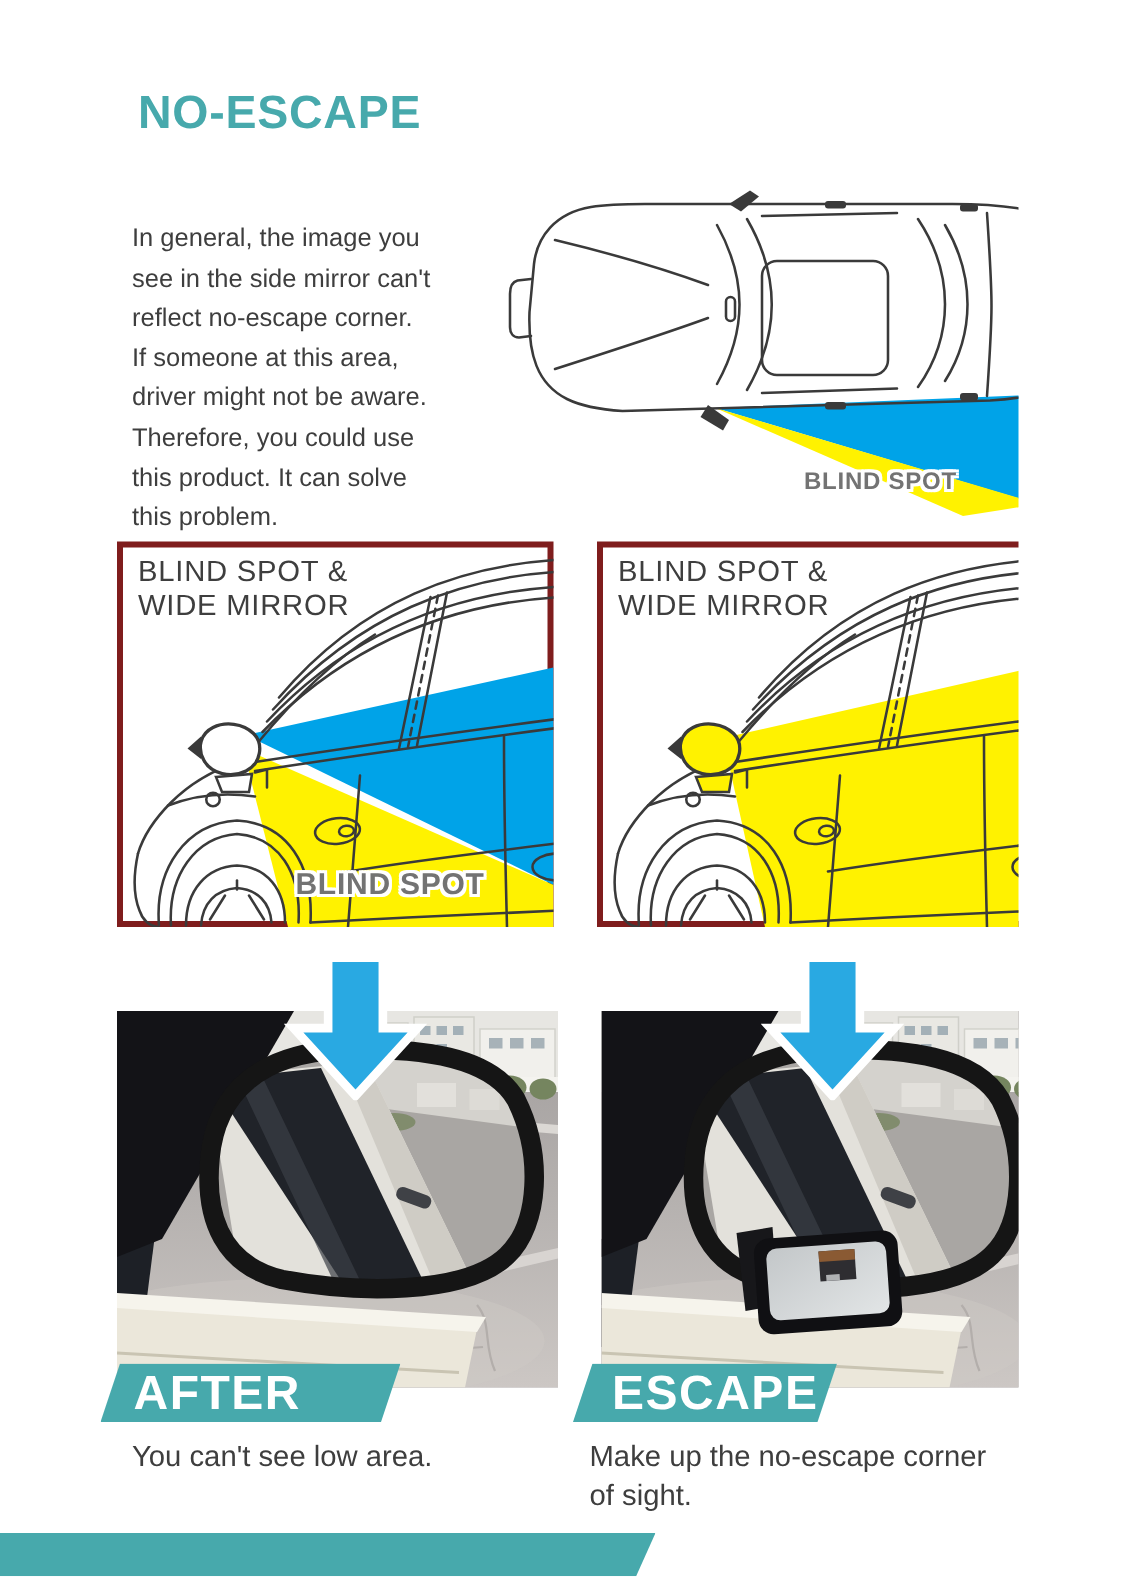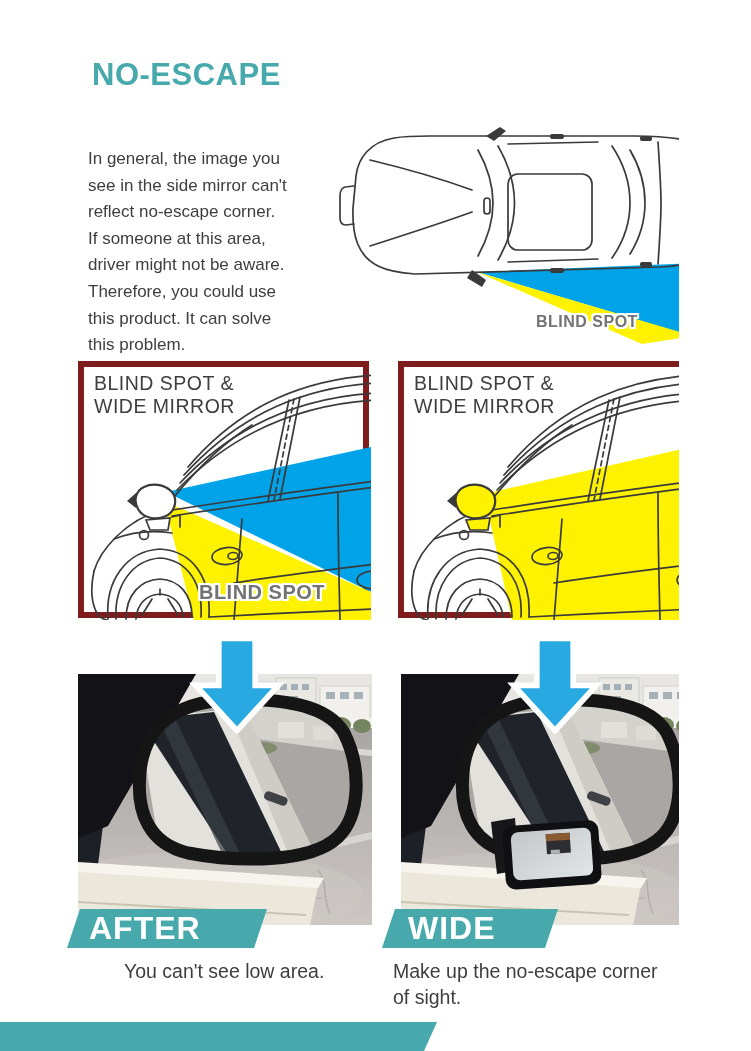--- a/index.html
+++ b/index.html
@@ -13,38 +13,38 @@
   .abs{position:absolute;}
   .page-title{left:92px;top:57px;font-size:31px;font-weight:bold;color:var(--teal);letter-spacing:.5px;}
   .corner-banner{left:0;top:96px;width:331px;height:35px;background:var(--teal);
     clip-path:polygon(0 0,100% 0,calc(100% - 12px) 100%,0 100%);}
   .corner-banner span{display:block;padding-left:94px;font-size:29px;font-weight:bold;color:#fff;line-height:35px;letter-spacing:1px;}
   .intro{left:88px;top:146px;width:262px;font-size:17px;line-height:26.6px;color:var(--text);white-space:pre-line;}
   .topdiag{left:336px;top:122px;width:408px;height:228px;}
   .outline-label{font-weight:bold;color:#737373;
     text-shadow:-2px -2px 0 #fff,2px -2px 0 #fff,-2px 2px 0 #fff,2px 2px 0 #fff,0 -2px 0 #fff,0 2px 0 #fff,-2px 0 0 #fff,2px 0 0 #fff;}
   .topdiag-label{left:536px;top:313px;font-size:16px;letter-spacing:.5px;}
-  .cmp-box{top:361px;width:291px;height:257px;border:6px solid #7f1d1d;background:#fff;}
+  .cmp-box{top:361px;width:291px;height:257px;border:4px solid #7f1d1d;background:#fff;}
   .cmp-box.left{left:78px;} .cmp-box.right{left:398px;}
   .cmp-box svg{position:absolute;left:0;top:0;width:287px;height:253px;}
   .box-heading{position:absolute;left:10px;top:5px;font-size:19.5px;line-height:22.5px;color:var(--text);white-space:pre-line;letter-spacing:.5px;}
   .box-blindspot-label{position:absolute;left:98px;top:214px;width:160px;text-align:center;font-size:20px;letter-spacing:.5px;}
   .photo{top:674px;width:294px;height:251px;background:#b0acab;}
   .photo.before{left:78px;} .photo.after{left:401px;}
   .arrow{top:635px;width:96px;height:99px;z-index:4;}
   .arrow.left{left:189px;} .arrow.right{left:507px;}
   .result-banner{top:909px;height:39px;background:var(--teal);z-index:5;
     clip-path:polygon(13px 0,100% 0,calc(100% - 13px) 100%,0 100%);}
   .result-banner.before{left:67px;width:200px;}
   .result-banner.after{left:382px;width:176px;}
   .result-banner span{display:block;font-size:32px;font-weight:bold;color:#fff;line-height:39px;letter-spacing:1px;}
   .result-banner.before span{padding-left:22px;}
   .result-banner.after span{padding-left:26px;}
   .caption{top:958px;font-size:19.5px;line-height:26px;color:var(--text);white-space:pre-line;}
-  .caption.before{left:88px;margin-left:36px;} .caption.after{left:393px;}
+  .caption.before{left:88px;} .caption.after{left:393px;}
   .bottom-strip{left:0;top:1022px;width:437px;height:29px;background:var(--teal);
     clip-path:polygon(0 0,100% 0,calc(100% - 13px) 100%,0 100%);}
   svg .ln{fill:none;stroke:var(--line-art);stroke-width:1.7;stroke-linecap:round;stroke-linejoin:round;}
   svg .lnf{fill:var(--line-art);stroke:none;}
 </style>
 </head>
 <body>
 
 <div class="page">
 
@@ -246,20 +246,20 @@
       <use href="#down-arrow-shape"></use>
     </svg>
   <svg class="abs arrow right" viewBox="0 0 100 102">
       <use href="#down-arrow-shape"></use>
     </svg>
 
   <div class="abs result-banner before">
     <span>AFTER</span>
   </div>
   <div class="abs result-banner after">
-    <span>WIDE</span>
+    <span>ESCAPE</span>
   </div>
   <div class="abs caption before">You can't see low area.</div>
   <div class="abs caption after">Make up the no-escape corner
 of sight.</div>
 
   <div class="abs bottom-strip"></div>
 </div>
 
 </body></html>

